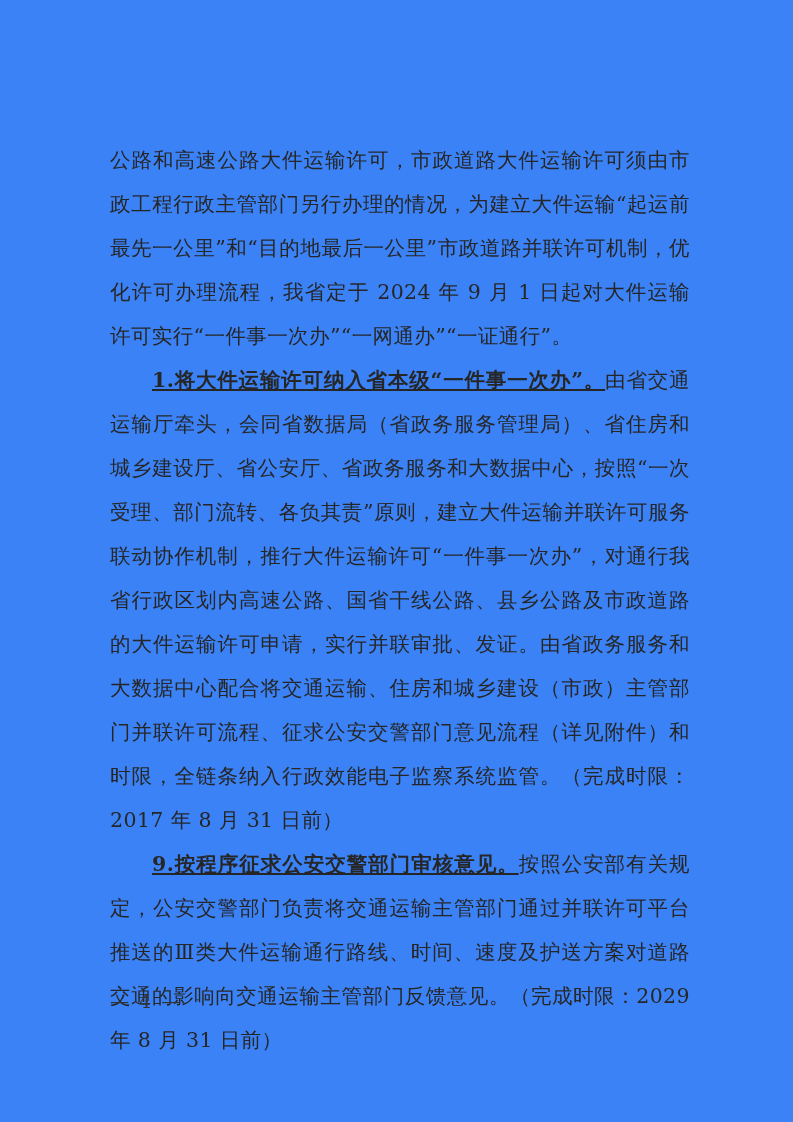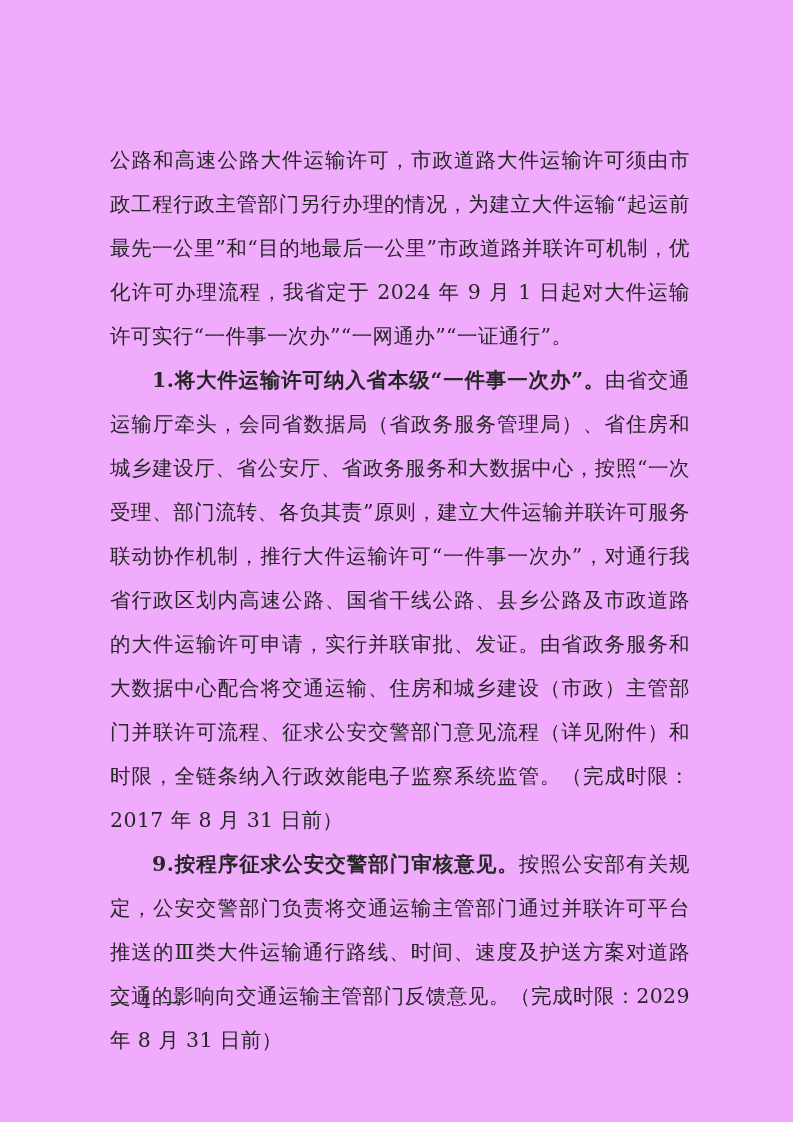--- a/index.html
+++ b/index.html
@@ -14,21 +14,21 @@
     color: #2b2b2b;
     position: relative;
     overflow: hidden;
   }
   .page {
     position: absolute;
     left: 0;
     top: 0;
     width: 793px;
     height: 1122px;
-    background: #f0abfc;
+    background: #3b82f6;
   }
   .content {
     position: absolute;
     left: 110px;
     top: 138px;
     width: 580px;
   }
   .para {
     font-size: 20.5px;
     line-height: 44px;
@@ -40,20 +40,21 @@
     font-weight: 400;
   }
   .para + .para {
     margin-top: 0px;
   }
   .indent {
     text-indent: 42px;
   }
   .bold {
     font-weight: bold;
+    text-decoration: underline;
   }
   .pagenum {
     position: absolute;
     left: 110px;
     top: 990px;
     width: 580px;
     text-align: left;
     font-size: 19px;
     color: #333;
     letter-spacing: 2px;

